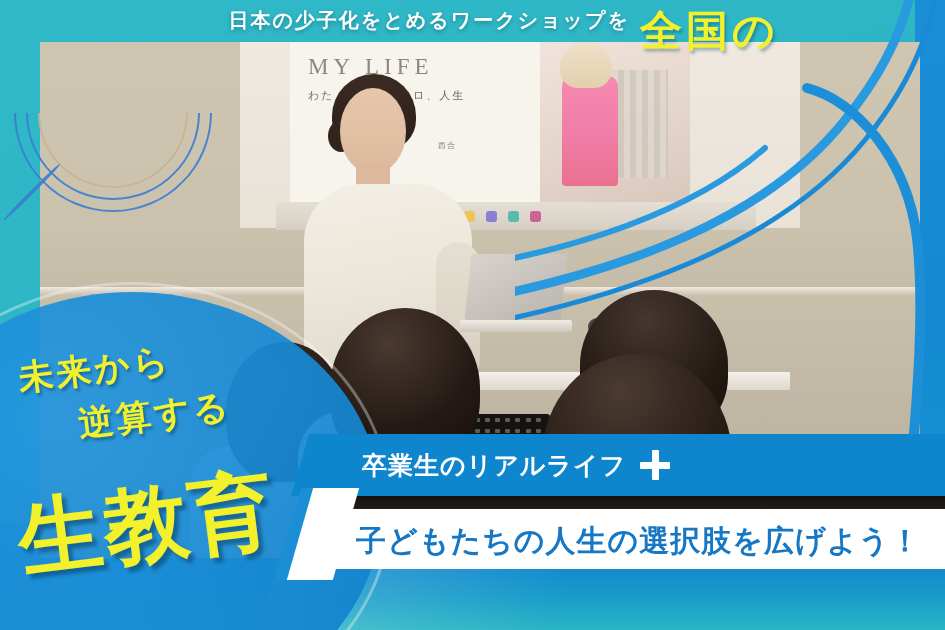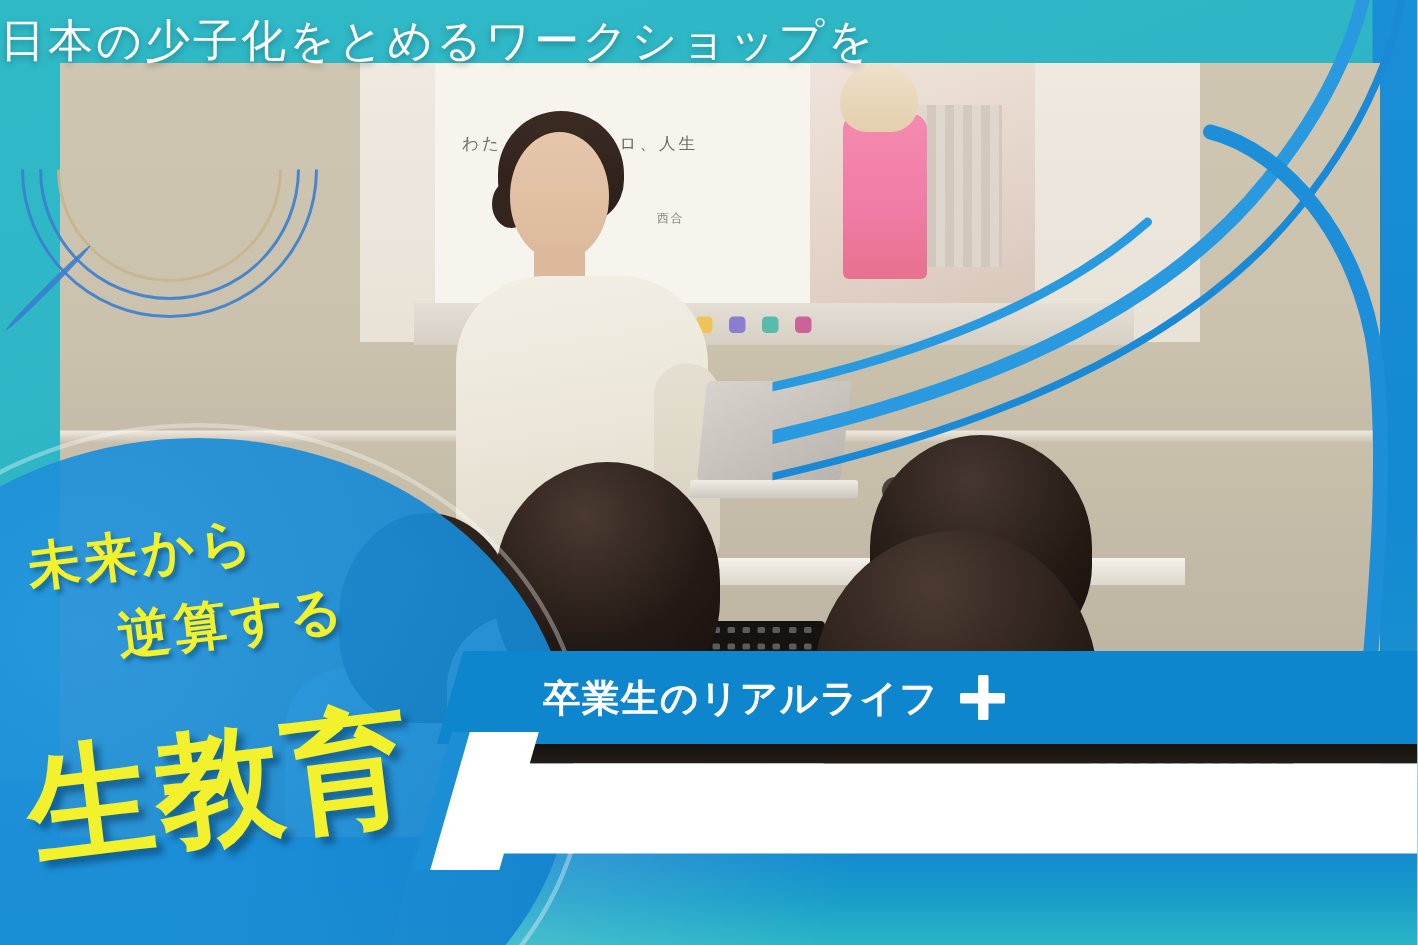--- a/index.html
+++ b/index.html
@@ -196,22 +196,22 @@
     background:radial-gradient(circle at 35% 30%,#2596de 0%,#1a8cd6 45%,#0f7ec9 100%);
     opacity:.93;
   }
   .blue-circle-ring{
     position:absolute;left:-128px;top:282px;width:520px;height:450px;border-radius:50%;
     border:3px solid rgba(255,255,255,.35);
   }
 
   
   .t-top{
-    position:absolute;left:0;top:7px;width:630px;text-align:left;
-    color:#ffffff;font-size:30px;font-weight:400;letter-spacing:2px;
+    position:absolute;left:0;top:7px;width:630px;text-align:right;
+    color:#ffffff;font-size:20px;font-weight:700;letter-spacing:2px;
     text-shadow:0 2px 4px rgba(0,0,0,.28);
     font-family:"Liberation Sans","DejaVu Sans",sans-serif;
   }
   .t-zenkoku{
     position:absolute;left:640px;top:3px;
     color:#f3f12c;font-size:42px;font-weight:700;letter-spacing:4px;
     text-shadow:2px 3px 3px rgba(0,70,90,.35);
   }
   .t-koukou{
     position:absolute;left:680px;top:60px;
@@ -300,20 +300,21 @@
     <div class="ph-wall"></div>
     <div class="ph-wall-upper"></div>
 
     <div class="ph-screen"></div>
     <div class="ph-screen-white"></div>
     <div class="slide-photo">
       <div class="chk"></div>
       <div class="dress"></div>
       <div class="hair"></div>
     </div>
+    <div class="slide-title">MY LIFE</div>
     <div class="slide-sub">わた　　　　ココロ、人生</div>
     <div class="slide-sub2">西合</div>
 
     <div class="ph-taskbar">
       <i style="background:#3aa0e0"></i>
       <i style="background:#6fbf4f"></i>
       <i style="background:#e0643c"></i>
       <i style="background:#2f8fc9"></i>
       <i style="background:#f2c043"></i>
       <i style="background:#7a6fd0"></i>
@@ -517,31 +518,33 @@
       <path d="M-60 360 C 100 330, 262 278, 350 170 C 404 104, 424 40, 424 -14" stroke="#1a8ad6" stroke-width="5" fill="none" stroke-linecap="round"></path>
       <path d="M-70 300 C 60 282, 180 240, 250 178" stroke="#2a9ae0" stroke-width="6" fill="none" stroke-linecap="round"></path>
       <path d="M292 118 C 340 130, 392 188, 402 268 C 410 340, 402 430, 396 500" stroke="#1d8ed8" stroke-width="10" fill="none" stroke-linecap="round"></path>
     </svg>
   </div>
 
   <div class="blue-circle"></div>
   <div class="blue-circle-ring"></div>
 
   <div class="t-top">日本の少子化をとめるワークショップを</div>
+  <div class="t-zenkoku">全国の</div>
 
   <div class="t-mirai">未来から</div>
   <div class="t-gyaku">逆算する</div>
   <div class="t-sei">生教育</div>
 
   <div class="bar-mid-slashL"></div>
   <div class="bar-mid">
     <div class="bar-mid-inner">
       <span>卒業生のリアルライフ</span>
       <span class="plus-glyph"></span>
     </div>
   </div>
 
   <div class="bar-mid-dark"></div>
   <div class="bar-bot"></div>
   <div class="bar-slash-b"></div>
   <div class="bar-slash"></div>
+  <div class="bar-bot-text">子どもたちの人生の選択肢を広げよう！</div>
 
 </div>
 
 </body></html>

